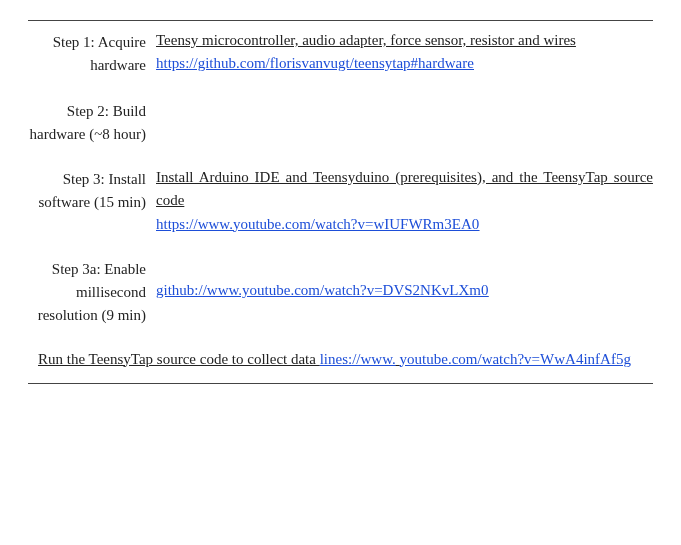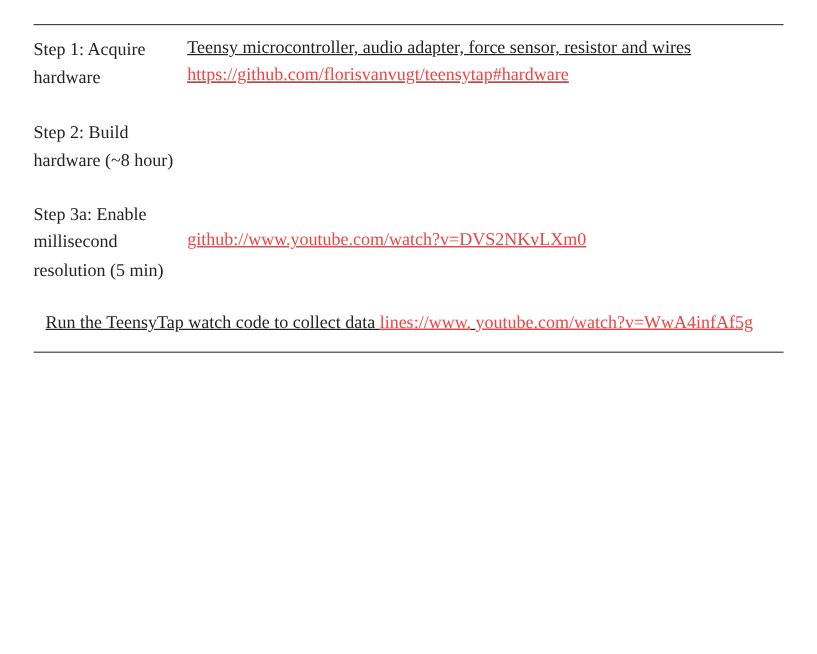--- a/index.html
+++ b/index.html
@@ -19,33 +19,33 @@
     border-collapse: collapse;
   }
   .row {
     display: flex;
     align-items: flex-start;
     padding: 8px 0 12px 0;
   }
   .left {
     width: 118px;
     flex-shrink: 0;
-    text-align: left;
+    text-align: right;
     line-height: 1.55;
     padding-top: 2px;
   }
   .right {
     flex: 1;
     text-align: justify;
     line-height: 1.55;
     padding-left: 10px;
     text-decoration: underline;
   }
   .link {
-    color: #ef4444;
+    color: #1d4ed8;
     text-decoration: underline;
     cursor: pointer;
     word-break: break-all;
   }
   .runon {
     word-break: break-all;
   }
 </style>
 </head>
 <body>
@@ -57,28 +57,35 @@
     <div class="right">
       <span>Teensy microcontroller, audio adapter, force sensor, resistor and wires</span><br>
       <span class="link">https://github.com/florisvanvugt/teensytap#hardware</span>
     </div>
   </div>
 
   <div class="row">
     <div class="left">Step 2: Build hardware (~8 hour)</div>
   </div>
 
+  <div class="row">
+    <div class="left">Step 3: Install software (15 min)</div>
+    <div class="right">
+      <span>Install Arduino IDE and Teensyduino (prerequisites), and the TeensyTap source code</span><br>
+      <span class="link">https://www.youtube.com/watch?v=wIUFWRm3EA0</span>
+    </div>
+  </div>
 
   <div class="row">
-    <div class="left">Step 3a: Enable millisecond resolution (5 min)</div>
+    <div class="left">Step 3a: Enable millisecond resolution (9 min)</div>
     <div class="right">
       <br>
       <span class="link">github://www.youtube.com/watch?v=DVS2NKvLXm0</span>
     </div>
   </div>
 
   <div class="row">
     <div class="right runon">
-      <span>Run the TeensyTap watch code to collect data </span><span class="link">lines://www.</span> <span class="link">youtube.com/watch?v=WwA4infAf5g</span>
+      <span>Run the TeensyTap source code to collect data </span><span class="link">lines://www.</span> <span class="link">youtube.com/watch?v=WwA4infAf5g</span>
     </div>
   </div>
 
 </div>
 
 </body></html>

